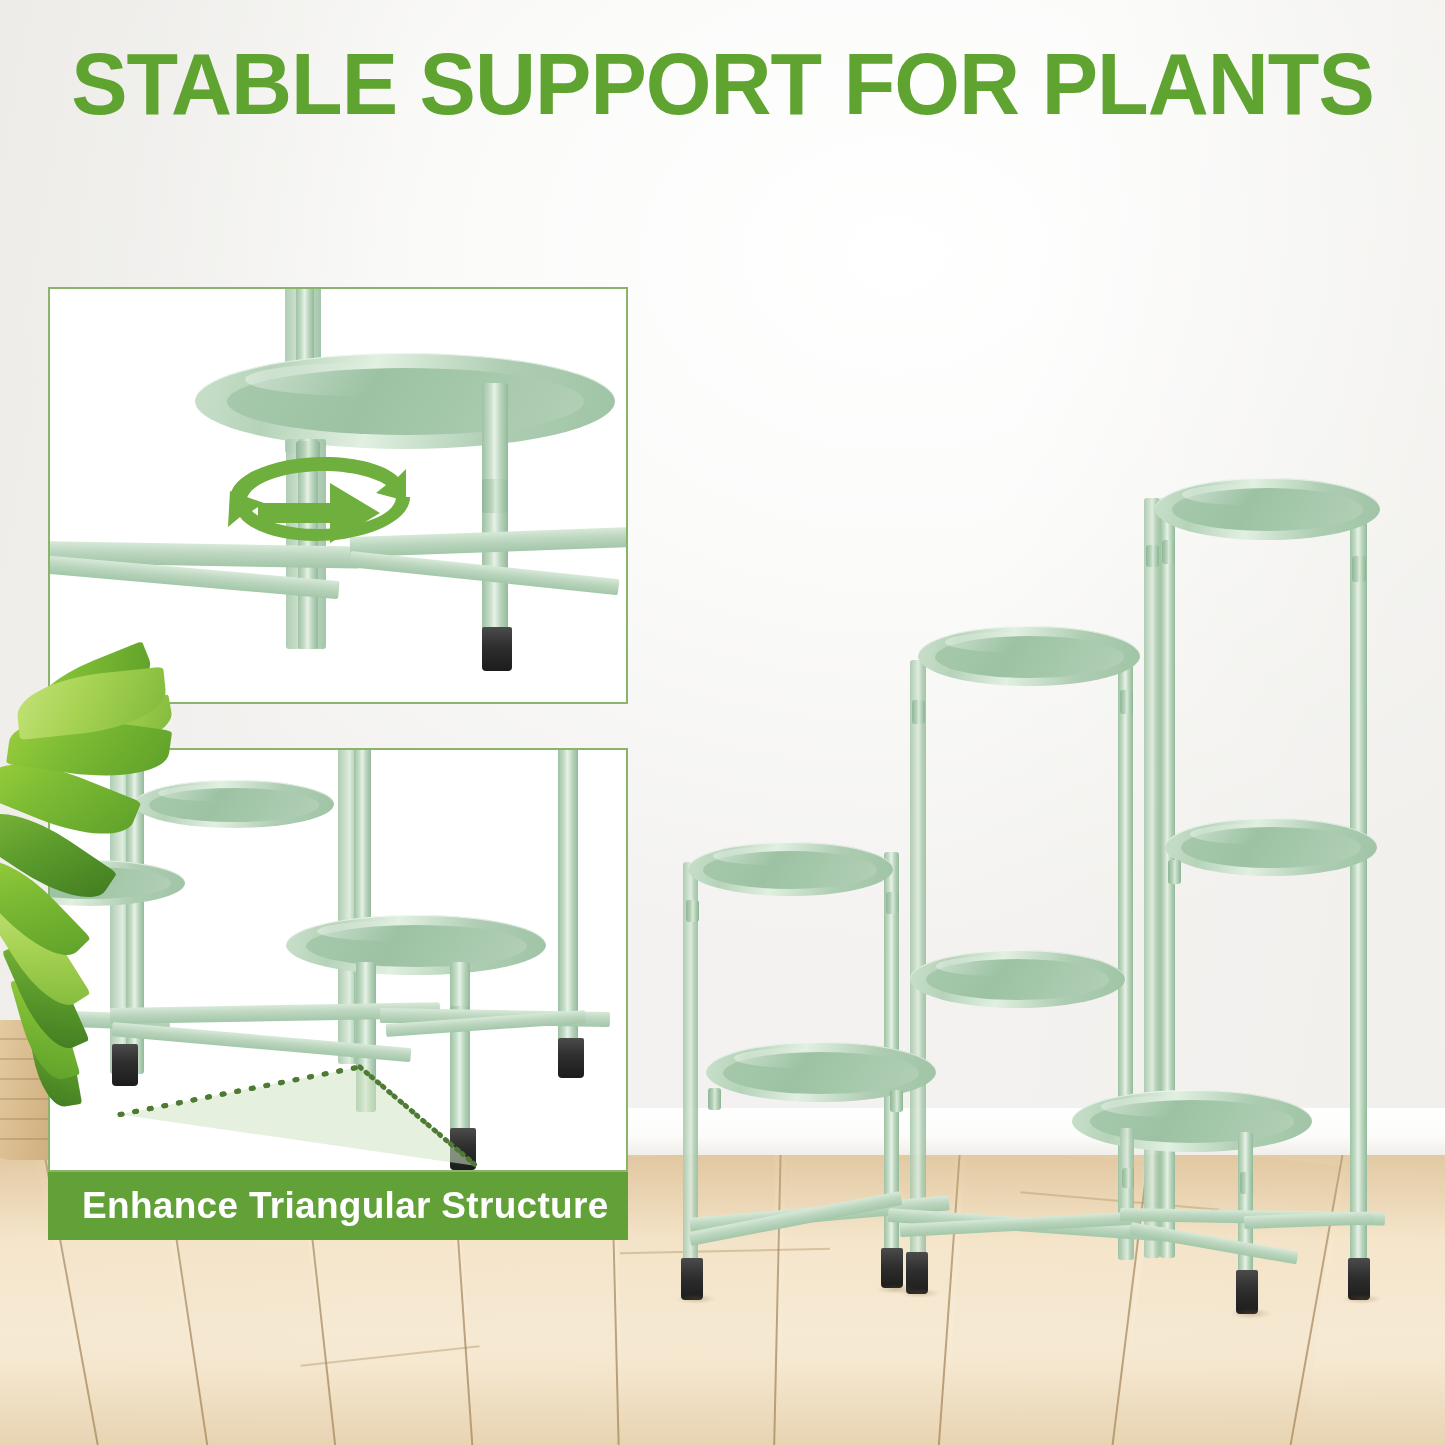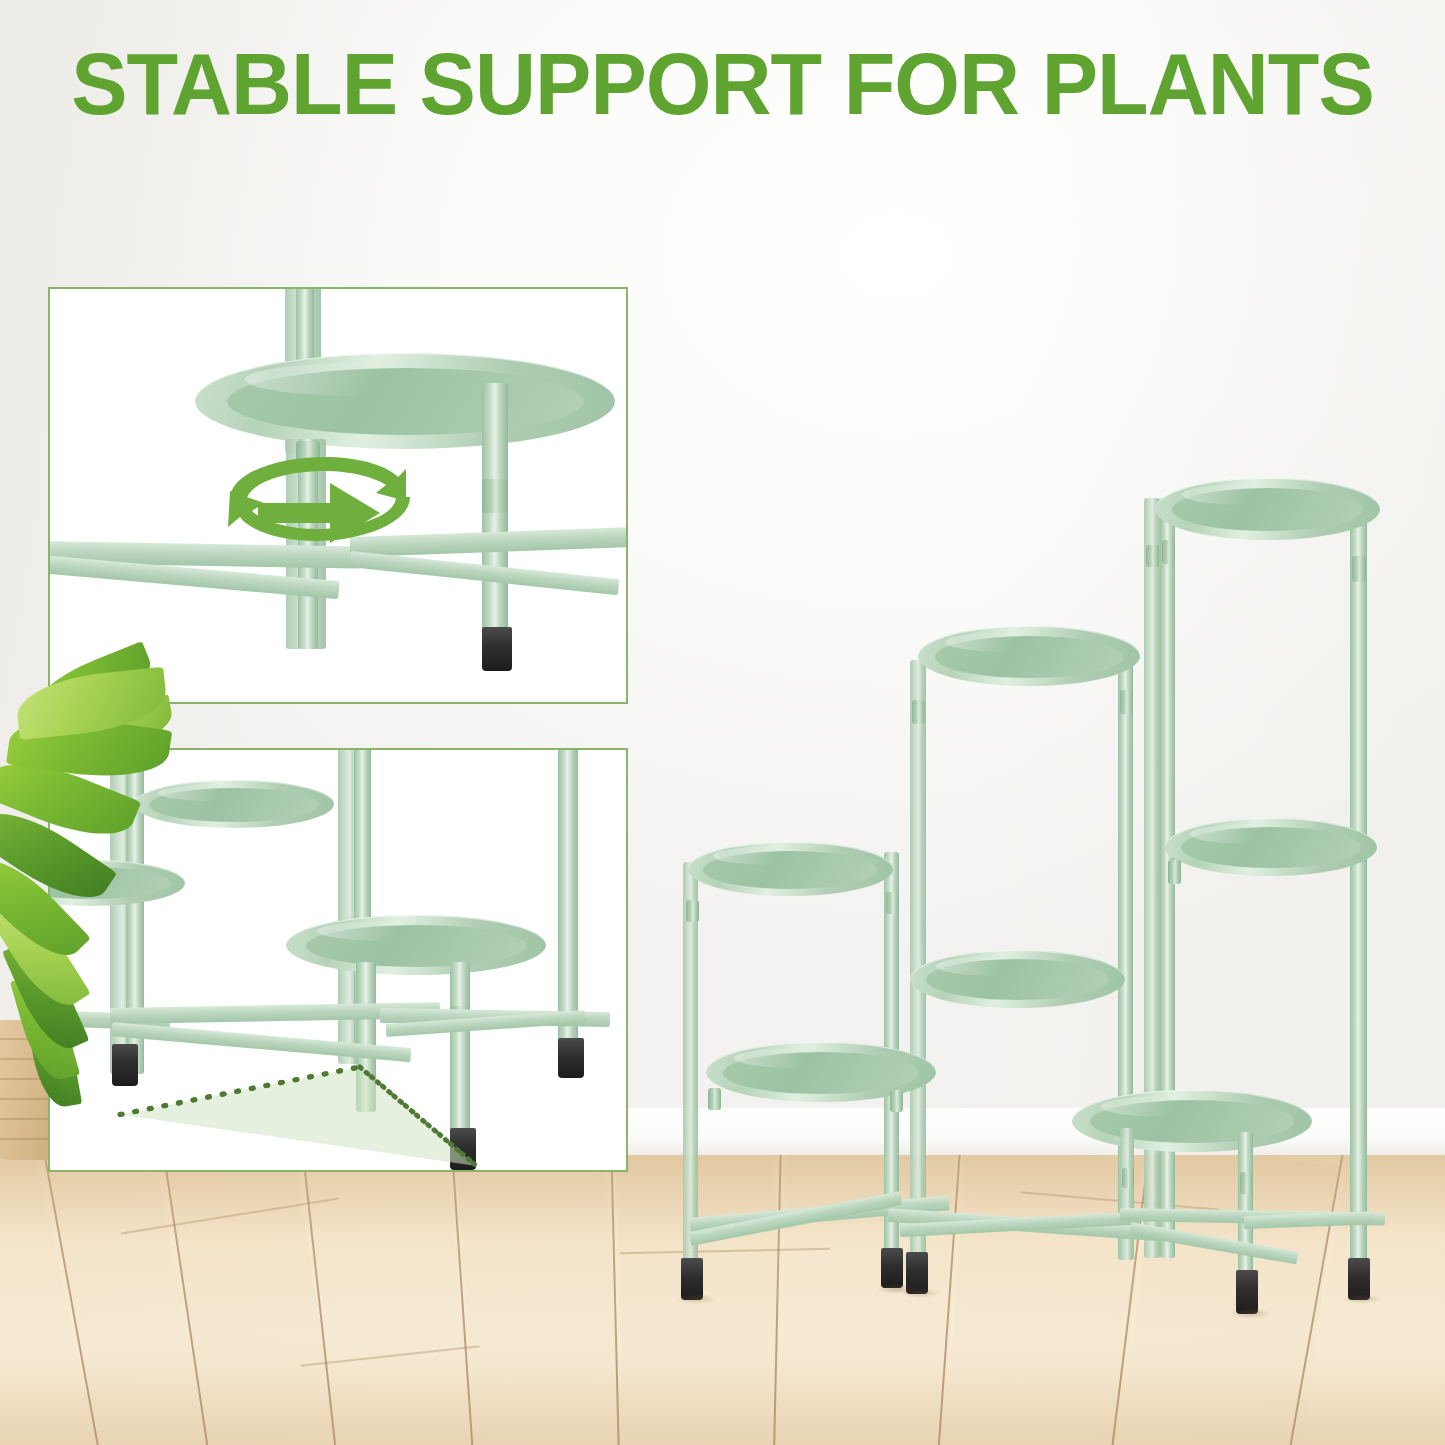--- a/index.html
+++ b/index.html
@@ -371,14 +371,17 @@
         </div>
       </div>
     <svg class="tri-overlay" viewBox="0 0 580 424">
       <polygon points="70,368 312,320 430,420" fill="#cfe4c2" fill-opacity=".55"></polygon>
       <polyline points="70,368 312,320 430,420" fill="none" stroke="#4e7a33" stroke-width="5" stroke-linecap="round" stroke-dasharray="2 13"></polyline>
       <line x1="312" y1="320" x2="430" y2="420" stroke="#4e7a33" stroke-width="5" stroke-linecap="round" stroke-dasharray="2 13"></line>
       <line x1="70" y1="368" x2="312" y2="320" stroke="#4e7a33" stroke-width="5" stroke-linecap="round" stroke-dasharray="2 13"></line>
     </svg>
   </div>
 
+  <div class="banner">
+    <span>Enhance Triangular Structure</span>
+  </div>
 
 </div>
 
 </body></html>

